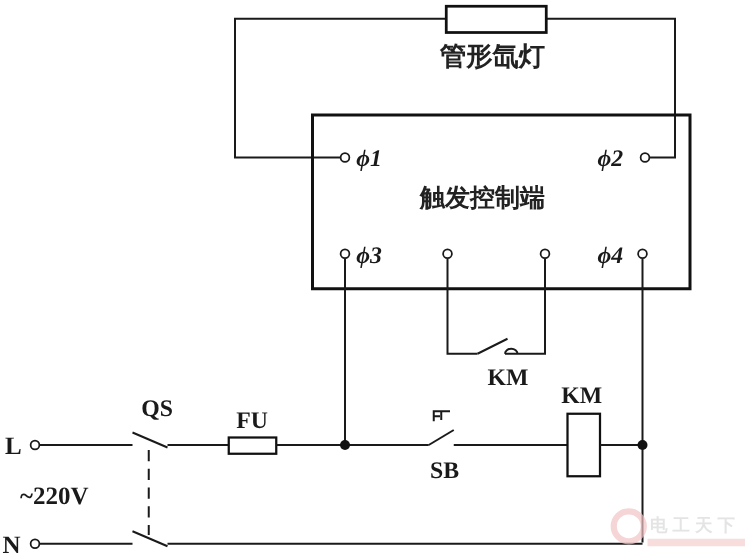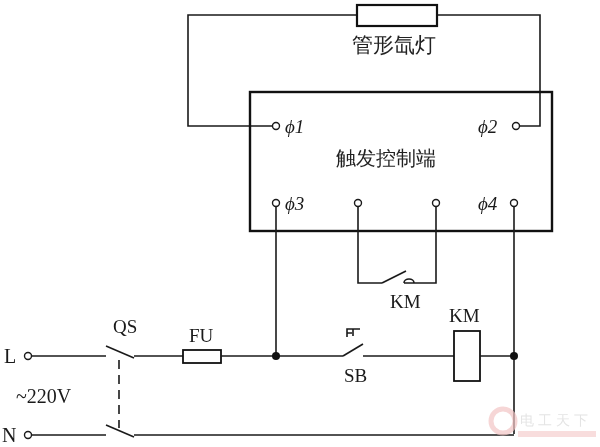--- a/index.html
+++ b/index.html
@@ -1,16 +1,16 @@
 <!DOCTYPE html>
 <html><head>
 <meta charset="utf-8">
 <style>
   html, body { margin: 0; padding: 0; background: #ffffff; }
-  #canvas { position: relative; width: 600px; height: 447px; overflow: hidden; background: #ffffff; }
+  #canvas { position: relative; width: 600px; height: 447px; overflow: hidden; background: #ffffff; font-weight: bold; }
   svg { position: absolute; left: 0; top: 0; }
   .wire { stroke: #1a1a1a; stroke-width: 1.6; fill: none; }
   .box { stroke: #111; stroke-width: 2.4; fill: none; }
   .term { stroke: #1a1a1a; stroke-width: 1.4; fill: #fff; }
   .dot { fill: #111; }
   .lbl { font-family: "Liberation Serif", serif; fill: #1a1a1a; }
   .cn { font-family: "DejaVu Sans", sans-serif; fill: #222; }
   .wm { font-family: "DejaVu Sans", sans-serif; fill: #d9d9d9; }
 </style>
 </head>

